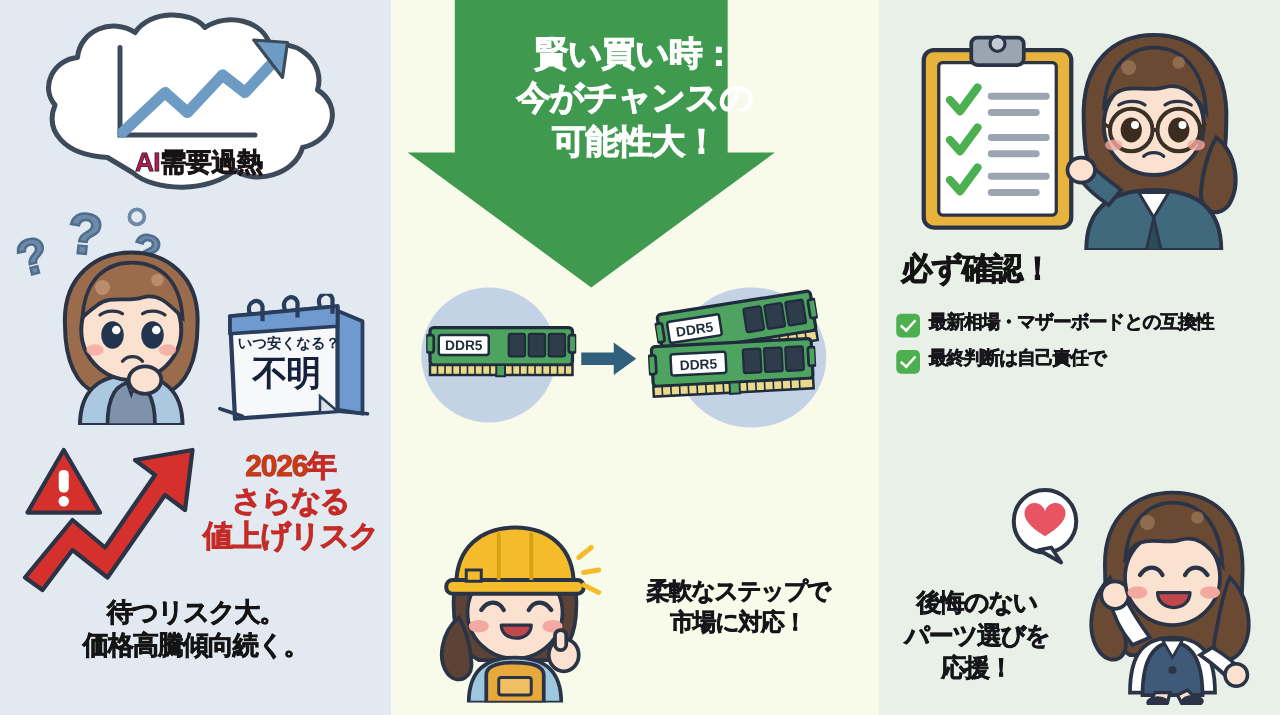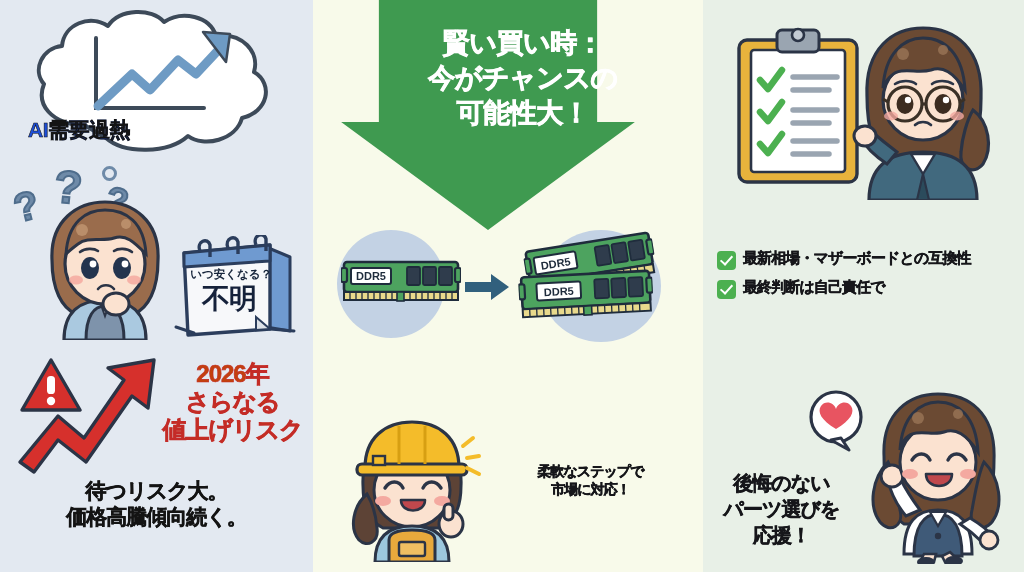--- a/index.html
+++ b/index.html
@@ -21,22 +21,22 @@
   .panel-right  { width: 321px; background: #e8f0e7; }
 
   
   .thought-cloud {
     position: absolute; left: 28px; top: 8px;
     width: 262px; height: 168px;
   }
   .thought-cloud svg { display:block; width:100%; height:100%; }
   .cloud-label {
     position: absolute; left: 0; top: 108px; width: 262px;
-    text-align: left;
-    font-size: 21px; font-weight: bold; color: #1d4ed8;
+    text-align: center;
+    font-size: 21px; font-weight: bold; color: #be185d;
     letter-spacing: -0.5px;
     -webkit-text-stroke: 0.6px #141414;
   }
   .qmarks { position: absolute; left: 6px; top: 160px; width: 130px; height: 70px; }
   .qmark {
     position: absolute; color: #6e8aa8; font-weight: bold;
     -webkit-text-stroke: 2px #4f6d8c;
   }
   .qm1 { left: 8px; top: 24px; font-size: 40px; transform: rotate(-14deg); }
   .qm2 { left: 48px; top: 0px;  font-size: 46px; transform: rotate(6deg); }
@@ -72,21 +72,21 @@
   .left-footer {
     position: absolute; left: 0; top: 478px; width: 313px;
     text-align: center; color: #141414;
     font-size: 21px; font-weight: bold; line-height: 1.26;
     letter-spacing: -1px;
     -webkit-text-stroke: 0.5px #141414;
   }
 
   
   .green-arrow-wrap {
-    position: absolute; left: 15px; top: 0; width: 320px; height: 232px;
+    position: absolute; left: 0; top: 0; width: 320px; height: 232px;
   }
   .green-arrow-wrap svg { display: block; width: 100%; height: 100%; }
   .green-arrow-text {
     position: absolute; left: 0; top: 26px; width: 390px;
     text-align: center; color: #ffffff;
     font-size: 27px; font-weight: bold; line-height: 1.3;
     letter-spacing: -0.5px;
     -webkit-text-stroke: 0.8px #ffffff;
   }
 
@@ -109,21 +109,21 @@
     width: 195px; text-align: center;
     color: #16161a; font-size: 17px; font-weight: bold; line-height: 1.3;
     letter-spacing: -0.8px;
     -webkit-text-stroke: 0.5px #16161a;
   }
 
   .worker { position: absolute; left: 24px; top: 412px; width: 150px; height: 150px; }
   .worker-text {
     position: absolute; left: 170px; top: 462px; width: 215px;
     text-align: center; color: #16161a;
-    font-size: 14px; font-weight: bold; line-height: 1.3;
+    font-size: 19px; font-weight: bold; line-height: 1.3;
     letter-spacing: -1px;
     -webkit-text-stroke: 0.5px #16161a;
   }
 
   
   .clipboard { position: absolute; left: 30px; top: 22px; width: 130px; height: 168px; }
   .teacher   { position: absolute; left: 128px; top: 14px; width: 175px; height: 186px; }
 
   .must-check {
     position: absolute; left: 18px; top: 198px;
@@ -492,20 +492,21 @@
         <path d="M64 70 C70 66 80 66 85 70" stroke="#2b3446" stroke-width="2.6" fill="none" stroke-linecap="round"></path>
         <path d="M101 70 C106 66 116 66 122 70" stroke="#2b3446" stroke-width="2.6" fill="none" stroke-linecap="round"></path>
 
         <path d="M84 111 C88 107 96 107 100 111" stroke="#2b3446" stroke-width="2.6" fill="none" stroke-linecap="round"></path>
 
         <ellipse cx="60" cy="102" rx="7" ry="4.4" fill="#f4a9a0" opacity="0.8"></ellipse>
         <ellipse cx="126" cy="102" rx="7" ry="4.4" fill="#f4a9a0" opacity="0.8"></ellipse>
       </svg>
     </div>
 
+    <div class="must-check">必ず確認！</div>
 
     <div class="check-list">
       <div class="check-row">
         <div class="check-box"></div>
         <div class="check-text">
           <div>最新相場・マザーボードとの互換性</div>
         </div>
       </div>
       <div class="check-row">
         <div class="check-box"></div>

